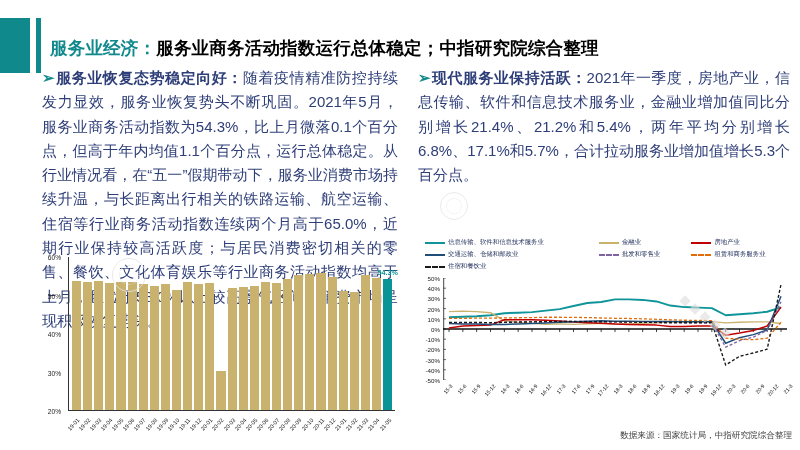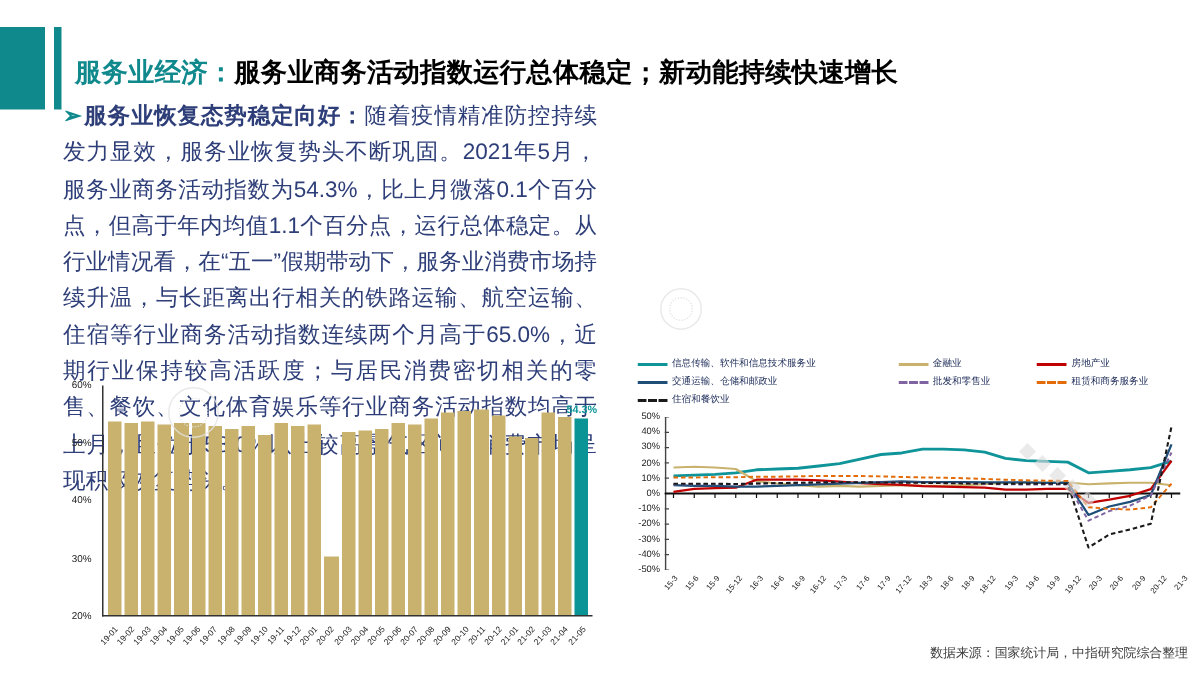--- a/index.html
+++ b/index.html
@@ -43,26 +43,29 @@
   .wm-circle::after{content:"";position:absolute;left:20%;top:20%;right:20%;bottom:20%;border:1px dotted #e2e2e2;border-radius:50%;}
   .wm-diamond{position:absolute;width:8px;height:8px;background:#dcdcdc;opacity:.6;transform:rotate(45deg);}
 </style>
 </head>
 <body>
 
 <div class="page">
   <div class="accent-square"></div>
   <div class="accent-bar"></div>
 
-  <h1 class="header"><span class="accent-text">服务业经济：</span><span>服务业商务活动指数运行总体稳定；新动能持续快速增长</span></h1>
+  <h1 class="header"><span class="accent-text">服务业经济：</span><span>服务业商务活动指数运行总体稳定；中指研究院综合整理</span></h1>
 
   <div class="col left">
     <span class="bullet">➢</span><span class="lead">服务业恢复态势稳定向好：</span><span>随着疫情精准防控持续发力显效，服务业恢复势头不断巩固。2021年5月，服务业商务活动指数为54.3%，比上月微落0.1个百分点，但高于年内均值1.1个百分点，运行总体稳定。从行业情况看，在“五一”假期带动下，服务业消费市场持续升温，与长距离出行相关的铁路运输、航空运输、住宿等行业商务活动指数连续两个月高于65.0%，近期行业保持较高活跃度；与居民消费密切相关的零售、餐饮、文化体育娱乐等行业商务活动指数均高于上月，且位于58.0%以上较高景气区间，消费市场呈现积极恢复势头。</span>
   </div>
 
+  <div class="col right">
+    <span class="bullet">➢</span><span class="lead">现代服务业保持活跃：</span><span>2021年一季度，房地产业，信息传输、软件和信息技术服务业，金融业增加值同比分别增长21.4%、21.2%和5.4%，两年平均分别增长6.8%、17.1%和5.7%，合计拉动服务业增加值增长5.3个百分点。</span>
+  </div>
 
   <div class="chart1">
     <div class="c1-yaxis">
         <span style="top: 0%;">60%</span>
         <span style="top: 25%;">50%</span>
         <span style="top: 50%;">40%</span>
         <span style="top: 75%;">30%</span>
         <span style="top: 100%;">20%</span>
       </div>
     <div class="c1-plot">

